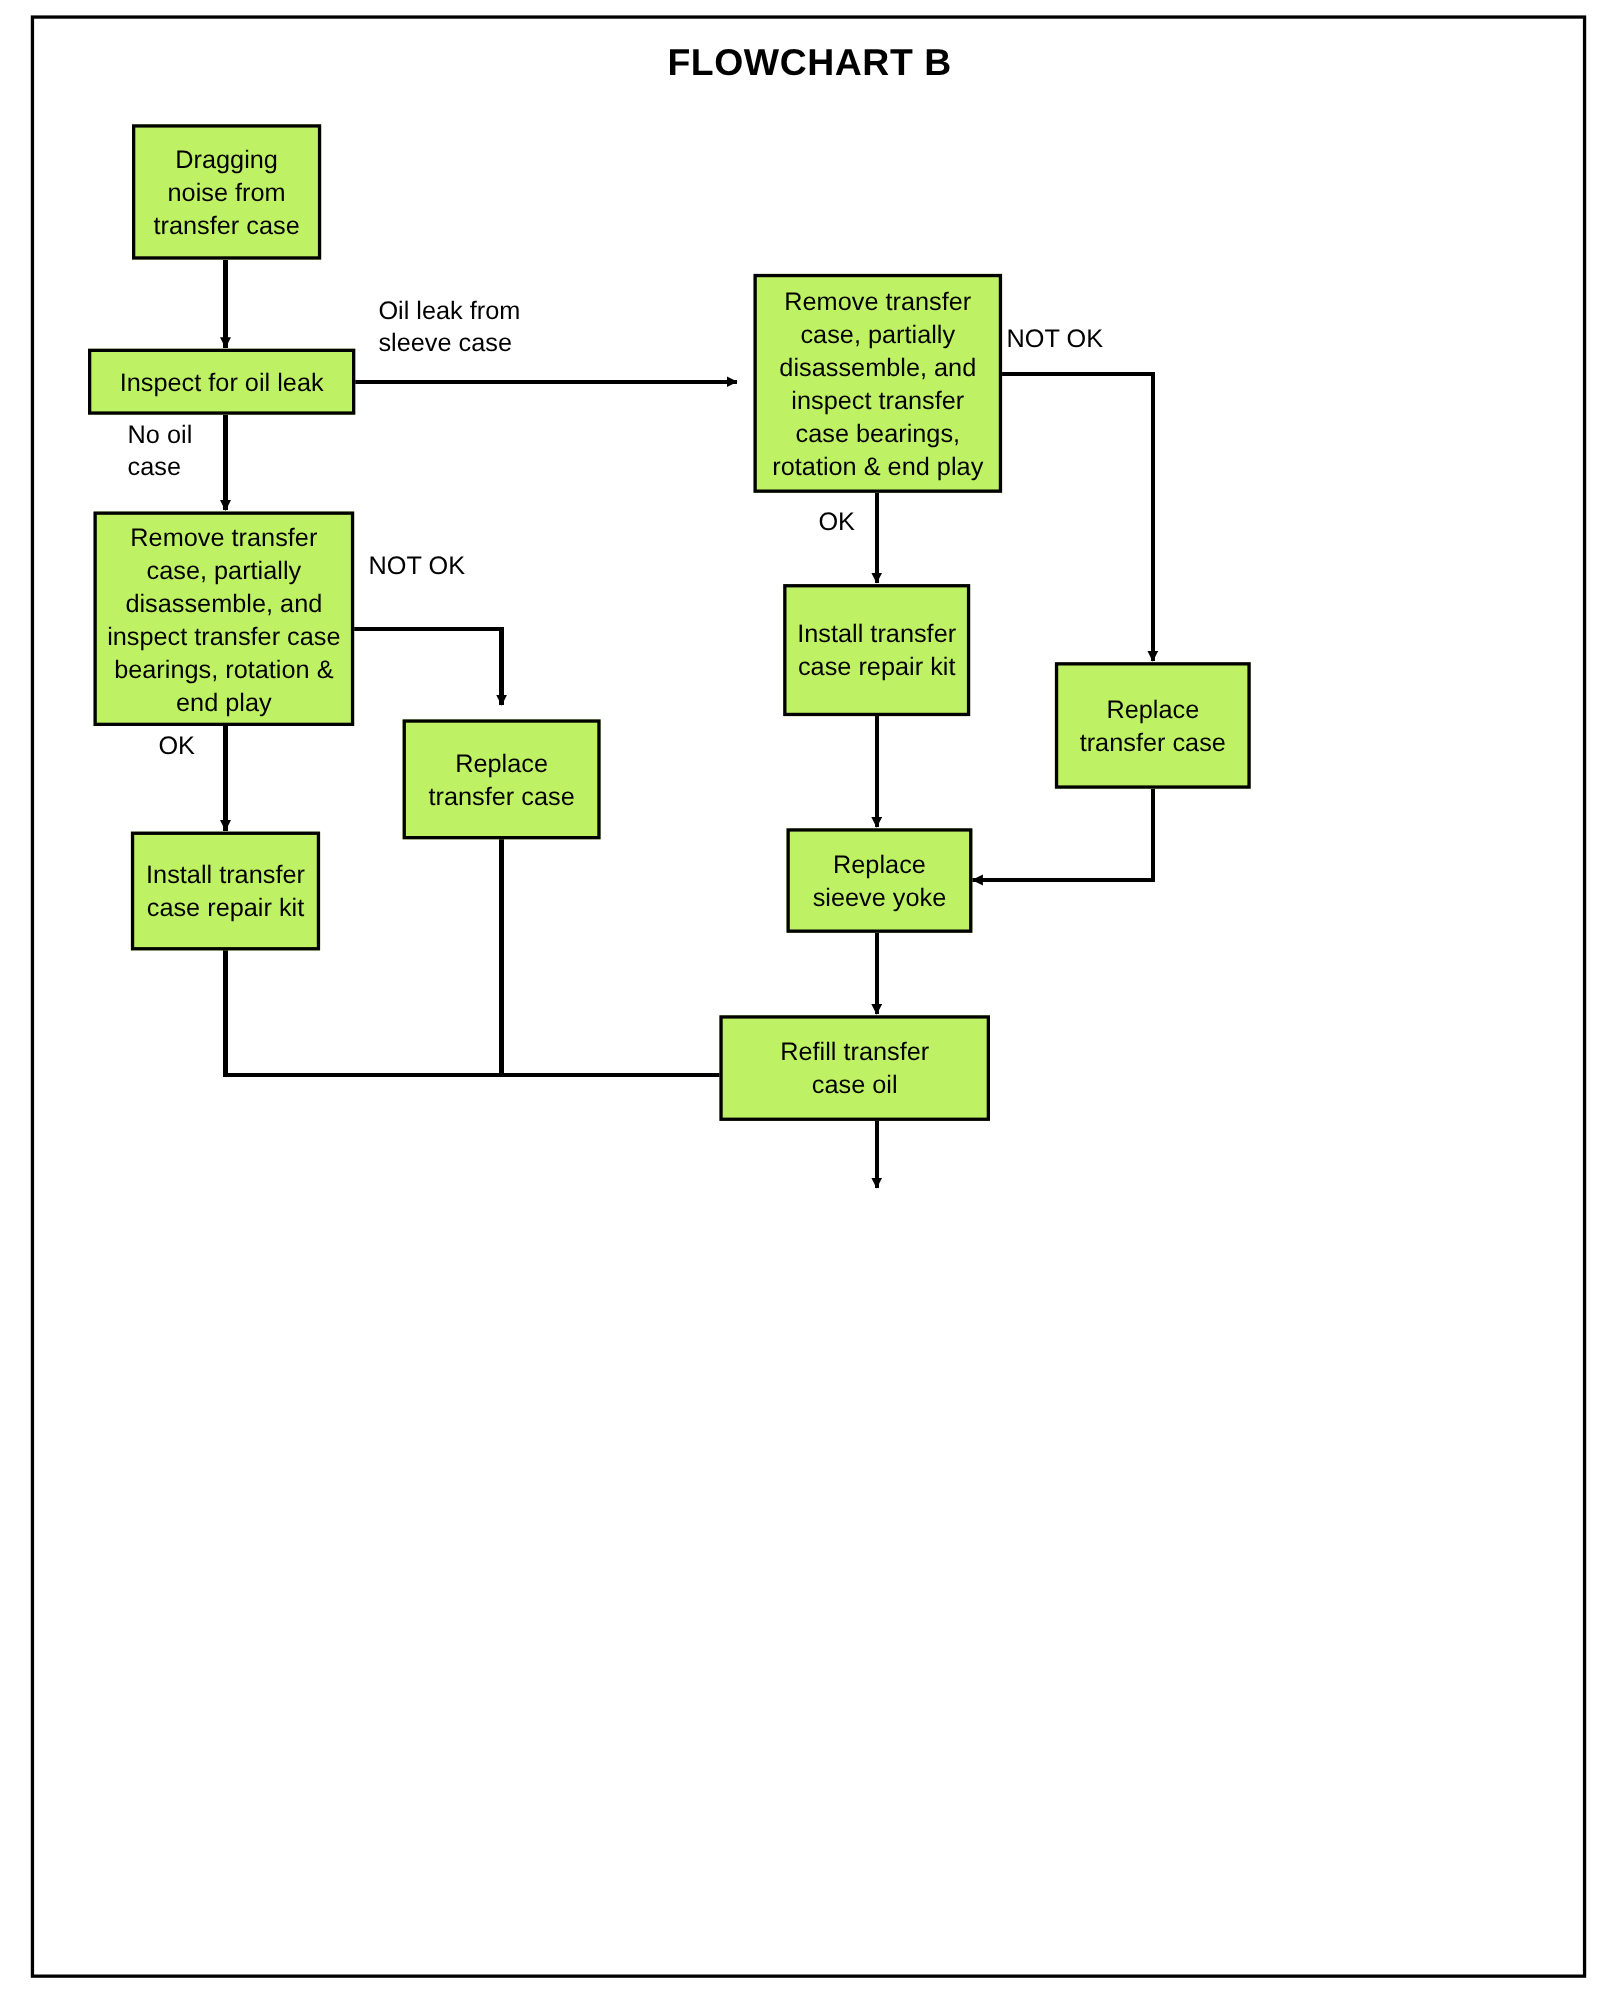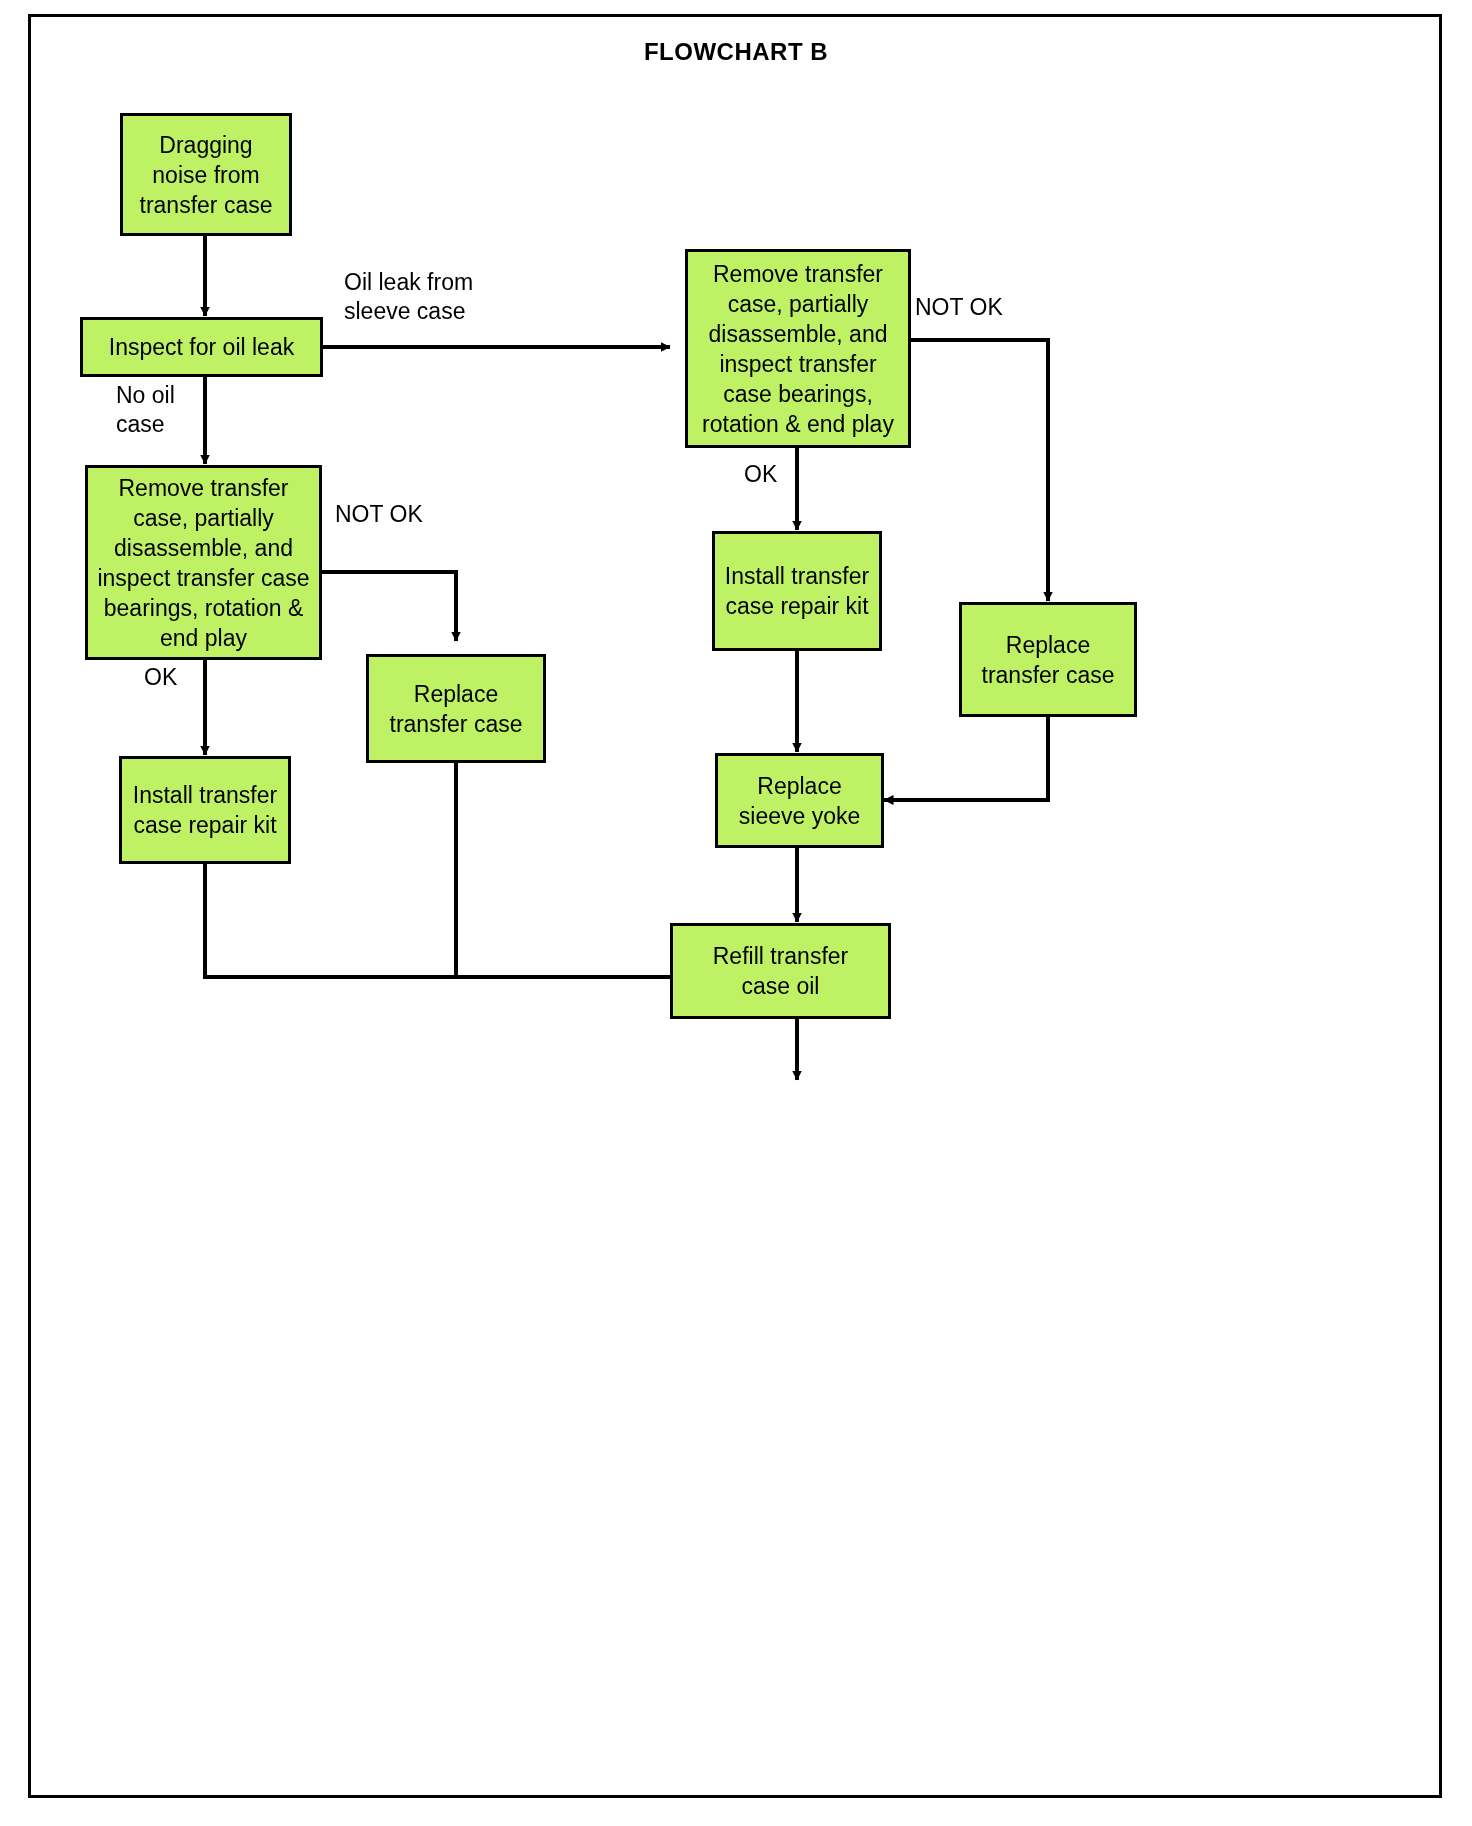--- a/index.html
+++ b/index.html
@@ -22,21 +22,21 @@
     width:1414px;height:1784px;
     border:3px solid #000;
     box-sizing:border-box;
     background:#fff;
   }
   #chart-title{
     position:absolute;
     left:0;top:38px;
     width:1472px;
     text-align:center;
-    font-size:24px;
+    font-size:34px;
     font-weight:bold;
     letter-spacing:0.5px;
   }
   
   .node{
     position:absolute;
     box-sizing:border-box;
     border:3px solid #000;
     background:#bef264;
     display:flex;
@@ -171,19 +171,19 @@
   <div class="node" style="left:959px;top:602px;width:178px;height:115px;">
     <span style="white-space: pre-line;">Replace
 transfer case</span>
   </div>
 
   <div class="node" style="left:715px;top:753px;width:169px;height:95px;">
     <span style="white-space: pre-line;">Replace
 sieeve yoke</span>
   </div>
 
-  <div class="node" style="left:670px;top:923px;width:221px;height:96px;">
+  <div class="node" style="left:654px;top:923px;width:246px;height:96px;">
     <span style="white-space: pre-line;">Refill transfer
 case oil</span>
   </div>
 
 
 </div>
 
 </body></html>

